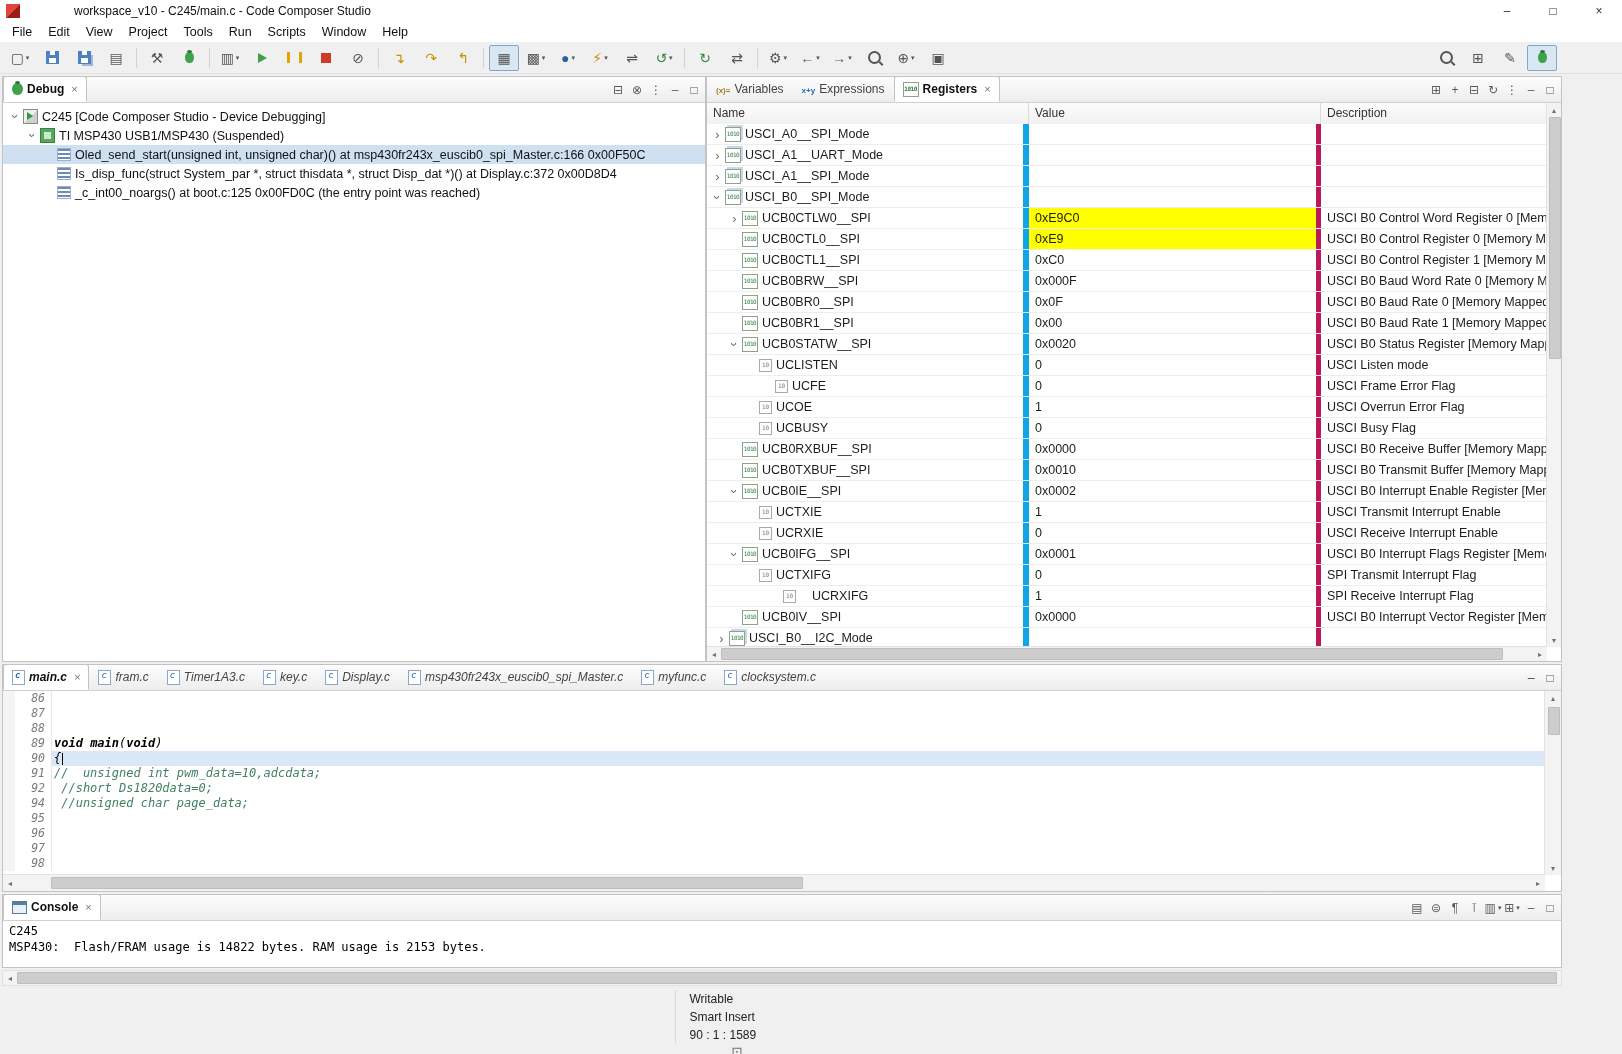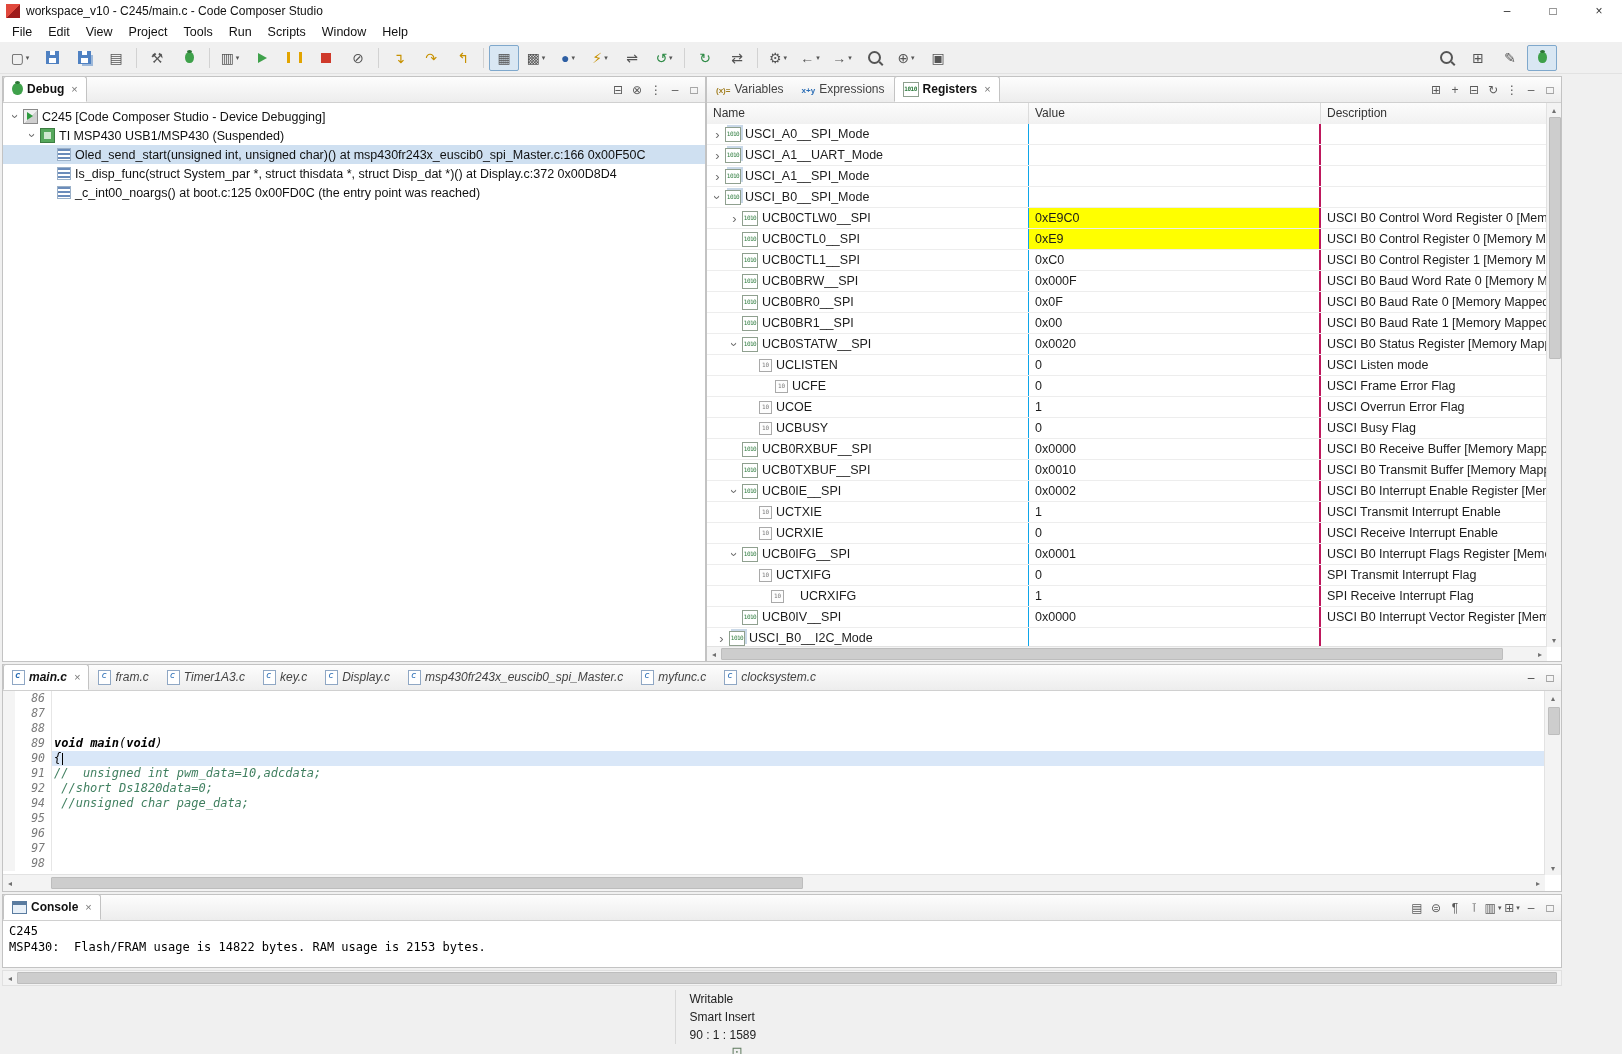--- a/index.html
+++ b/index.html
@@ -2,21 +2,21 @@
 <html><head>
 <meta charset="utf-8">
 <style>
   html,body{margin:0;padding:0;background:#e8e8e8;}
   #root{position:relative;width:1622px;height:1054px;background:#f0f0f0;overflow:hidden;
         font-family:"Liberation Sans","DejaVu Sans",sans-serif;font-size:12px;color:#1c1c1c;}
 
   
   .titlebar{position:absolute;left:0;top:0;right:0;height:22px;background:#ffffff;display:flex;align-items:center;}
   .logo{width:14px;height:14px;margin:0 6px 0 6px;background:linear-gradient(135deg,#e0483c 0 50%,#9e1b1b 50%);flex:0 0 auto;}
-  .title-text{font-size:12px;color:#111;}
+  .title-text{font-size:12px;color:#111;margin-left:48px;}
   .win-controls{margin-left:auto;display:flex;height:22px;}
   .win-btn{width:46px;height:22px;display:flex;align-items:center;justify-content:center;font-size:12px;color:#333;}
 
   
   .menubar{position:absolute;left:0;top:22px;right:0;height:20px;background:#fff;display:flex;align-items:center;padding-left:4px;border-bottom:1px solid #ececec;}
   .menu-item{padding:0 8px;height:20px;line-height:20px;font-size:12.5px;color:#111;}
 
   
   .toolbar{position:absolute;left:0;top:42px;right:0;height:31px;background:#f0f0f0;border-bottom:1px solid #e2e2e2;display:flex;align-items:center;padding:0 4px;}
   .tb-left,.tb-right{display:flex;align-items:center;}
@@ -80,22 +80,22 @@
   .reg-view{left:706px;top:76px;width:854px;height:584px;}
   .vt-icon{display:inline-block;flex:0 0 auto;}
   .vt-icon-variables::before{content:"(x)=";font-size:8px;color:#a07d1e;font-weight:bold;}
   .vt-icon-expressions::before{content:"x+y";font-size:8px;color:#2a6db5;font-weight:bold;}
   .reg-colhead{position:absolute;top:26px;left:0;right:0;height:21px;display:flex;background:linear-gradient(#fcfcfc,#f1f1f1);border-bottom:1px solid #d8d8d8;font-size:12px;color:#333;}
   .rc{padding:3px 6px;box-sizing:border-box;border-right:1px solid #dcdcdc;white-space:nowrap;overflow:hidden;}
   .rc-name{width:322px;} .rc-value{width:292px;} .rc-desc{flex:1;border-right:none;}
   .reg-body{position:absolute;top:47px;left:0;right:14px;bottom:14px;overflow:hidden;background:#fff;}
   .rrow{display:flex;height:20px;line-height:19px;border-bottom:1px solid #ededed;font-size:12.5px;align-items:stretch;}
   .rcell{box-sizing:border-box;padding:0 6px;white-space:nowrap;overflow:hidden;display:flex;align-items:center;}
-  .rcell.name{width:322px;border-right:1px solid #0ea5e9;padding-left:4px;}
-  .rcell.value{width:292px;border-right:2px solid #be185d;}
+  .rcell.name{width:322px;border-right:6px solid #0ea5e9;padding-left:4px;}
+  .rcell.value{width:292px;border-right:5px solid #be185d;}
   .rcell.desc{flex:1;color:#1c1c1c;}
   .rcell.value.hl{background:#ffff00;}
 
   
   .vscroll{position:absolute;top:26px;right:0;bottom:14px;width:14px;background:#f3f3f3;border-left:1px solid #e2e2e2;}
   .hscroll{position:absolute;left:0;right:14px;bottom:0;height:14px;background:#f3f3f3;border-top:1px solid #e2e2e2;display:flex;align-items:center;}
   .sb-arrow{width:14px;height:14px;display:flex;align-items:center;justify-content:center;font-size:8px;color:#707070;flex:0 0 auto;}
   .sb-thumb-h{height:10px;background:#cdcdcd;border:1px solid #bdbdbd;border-radius:1px;}
   .sb-thumb-v{position:absolute;left:2px;width:10px;background:#cdcdcd;border:1px solid #bdbdbd;border-radius:1px;}
   .sb-spacer{flex:1;}
@@ -638,21 +638,21 @@
             <span>UCTXIFG</span>
           </div>
           <div class="rcell value">
             <span>0</span>
           </div>
           <div class="rcell desc">
             <span>SPI Transmit Interrupt Flag</span>
           </div>
         </div>
         <div class="rrow">
-          <div class="rcell name" style="padding-left: 38px; gap: 12px;">
+          <div class="rcell name" style="padding-left: 50px; gap: 12px;">
             <span class="tw "></span>
             <span class="ti ti-bit"></span>
             <span>UCRXIFG</span>
           </div>
           <div class="rcell value">
             <span>1</span>
           </div>
           <div class="rcell desc">
             <span>SPI Receive Interrupt Flag</span>
           </div>

